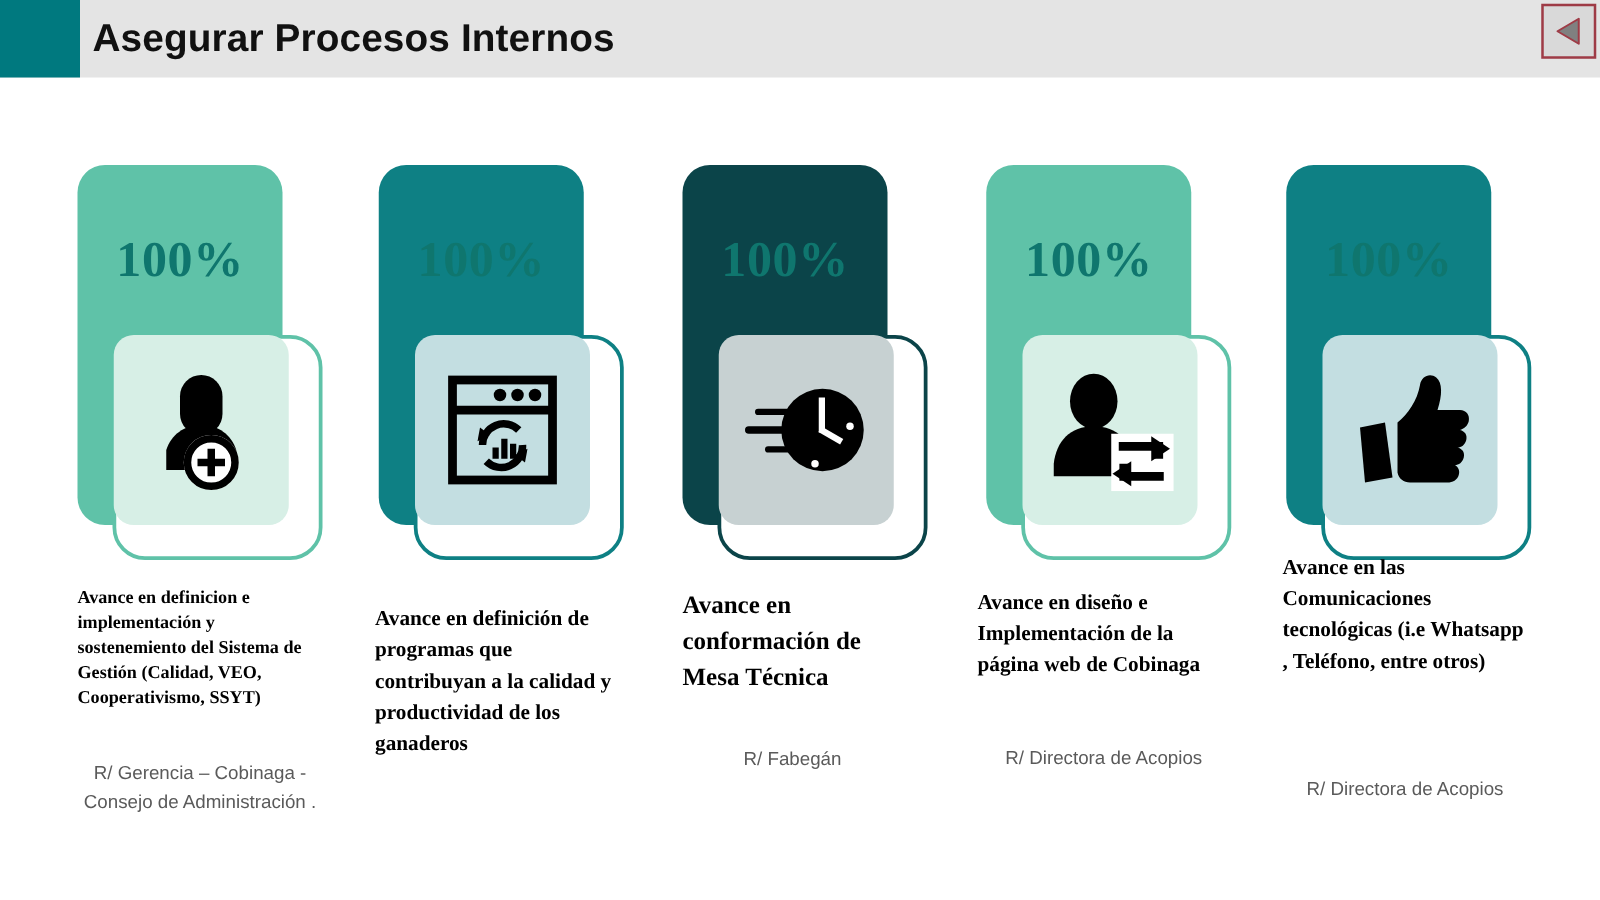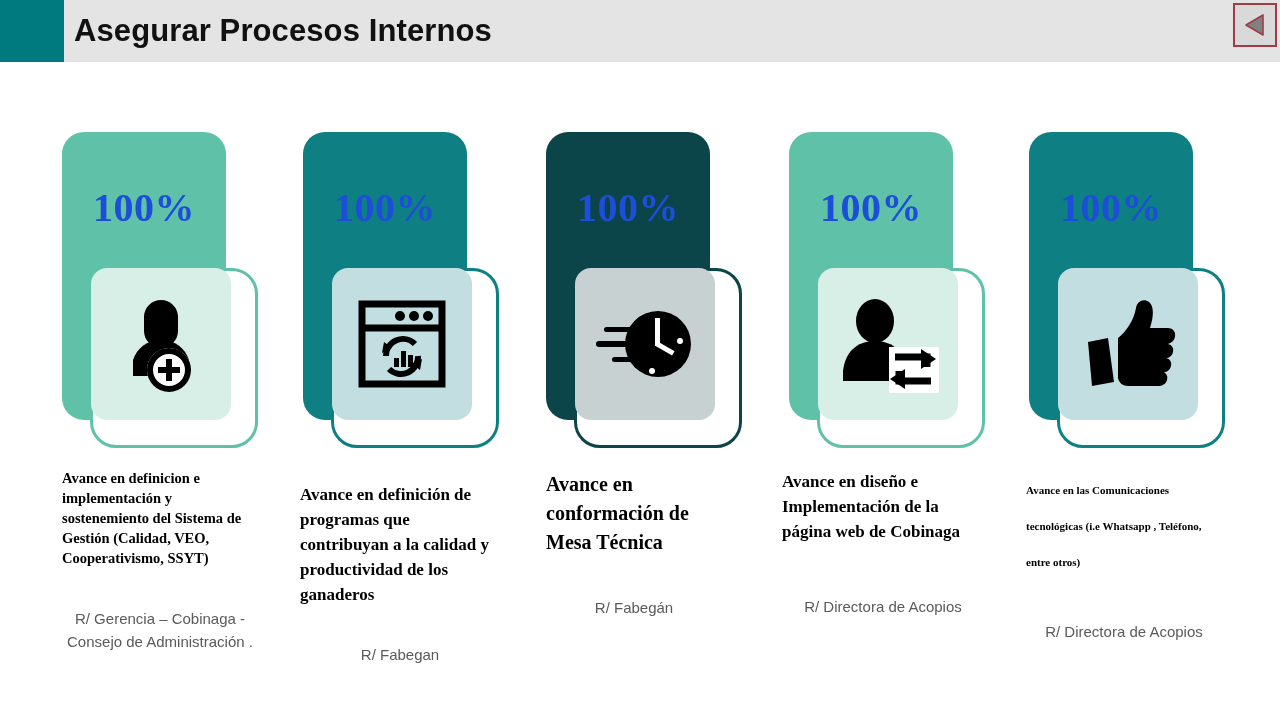--- a/index.html
+++ b/index.html
@@ -141,21 +141,21 @@
   }
   .pct {
     position: absolute;
     left: 0;
     top: 52px;
     width: 164px;
     text-align: center;
     font-family: "Liberation Serif", serif;
     font-weight: bold;
     font-size: 40px;
-    color: #1d4ed8;
+    color: #0f766e;
     letter-spacing: 0.5px;
   }
   .icon-outline {
     position: absolute;
     left: 28px;
     top: 136px;
     width: 168px;
     height: 180px;
     border-radius: 26px;
     background: #ffffff;
@@ -249,21 +249,20 @@
         <path d="M62 58 A17 17 0 0 1 33 71" fill="none" stroke="#000" stroke-width="6"></path>
         <polygon points="28,44 36,50 26,55" fill="#000"></polygon>
         <polygon points="64,72 56,66 66,61" fill="#000"></polygon>
         <rect x="38" y="60" width="5" height="9" fill="#000"></rect>
         <rect x="45" y="53" width="5" height="16" fill="#000"></rect>
         <rect x="52" y="57" width="5" height="12" fill="#000"></rect>
       </svg>
     </div>
   </div>
   <div class="caption" style="left:300px; top:469px; width:200px; font-size:17px; line-height:25px;margin-top:13px;">Avance en definición de programas  que contribuyan  a la calidad  y productividad  de los ganaderos</div>
-  <div class="resp" style="left:300px; top:644px; width:200px; font-size:15px; line-height:22px;">R/ Fabegan</div>
 
   <div class="card" style="left:546px;">
     <div class="card-bg" style="background: rgb(11, 68, 73);"></div>
     <div class="pct">100%</div>
     <div class="icon-outline" style="border: 3px solid rgb(11, 68, 73);"></div>
     <div class="icon-tint" style="background: rgb(199, 209, 210);"></div>
     <div class="icon-glyph">
       <svg width="102" height="86" viewBox="0 0 102 86">
         <circle cx="64" cy="43" r="33" fill="#000"></circle>
         <rect x="61" y="17" width="5" height="28" fill="#fff"></rect>
@@ -304,16 +303,16 @@
     <div class="pct">100%</div>
     <div class="icon-outline" style="border: 3px solid rgb(14, 128, 132);"></div>
     <div class="icon-tint" style="background: rgb(195, 222, 225);"></div>
     <div class="icon-glyph">
       <svg width="96" height="92" viewBox="0 0 96 92">
         <path d="M8 44 L28 40 L34 84 L12 88 Z" fill="#000"></path>
         <path d="M38 40 C46 34 54 22 56 10 C57 3 64 0 69 4 C74 8 74 18 70 30 L88 30 C93 30 96 34 95 39 C94 43 91 45 88 46 C92 47 94 50 93 54 C92 58 89 60 86 60 C90 61 92 64 91 68 C90 72 87 74 84 74 C87 76 88 79 87 82 C86 86 82 88 78 88 L48 88 C43 88 39 85 38 80 Z" fill="#000"></path>
       </svg>
     </div>
   </div>
-  <div class="caption" style="left:1026px; top:472px; width:196px; font-size:11px; line-height:36px;">Avance en las Comunicaciones tecnológicas (i.e Whatsapp , Teléfono, entre otros)</div>
+  <div class="caption" style="left:1026px; top:441px; width:196px; font-size:17px; line-height:25px;">Avance en las Comunicaciones tecnológicas (i.e Whatsapp , Teléfono, entre otros)</div>
   <div class="resp" style="left:1020px; top:621px; width:208px; font-size:15px; line-height:22px;">R/ Directora de Acopios</div>
 
 </div>
 
 </body></html>

